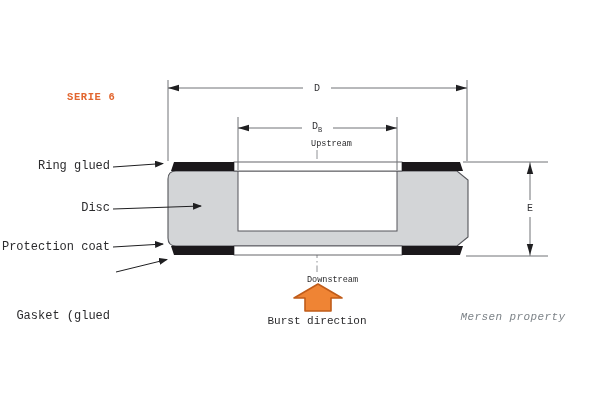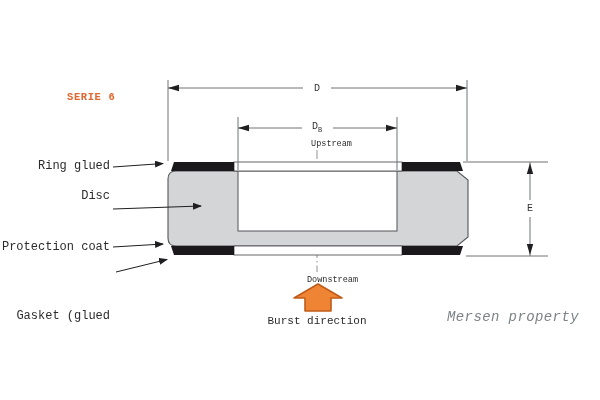--- a/index.html
+++ b/index.html
@@ -9,21 +9,21 @@
   }
   #drawing{position:absolute;left:0;top:0;}
   .lbl{position:absolute;font-size:12px;color:#2b2b2d;white-space:nowrap;line-height:11px;}
   .vcenter{transform:translateY(-50%);}
   .ccenter{transform:translate(-50%,-50%);}
   .leftcol{left:0;width:110px;text-align:right;}
   .dimlbl{background:#ffffff;padding:0 3px;font-size:10px;color:#333336;}
   .serie{font-size:10.5px;font-weight:700;letter-spacing:.6px;color:#e2662f;}
   .flowlbl{font-size:8.5px;color:#2b2b2d;padding-left:29px;}
   .burstlbl{font-size:11px;color:#2b2b2d;}
-  .watermark{font-size:14px;font-style:italic;letter-spacing:.4px;color:#7c8287;}
+  .watermark{font-size:11px;font-style:italic;letter-spacing:.4px;color:#7c8287;}
   sub{font-size:7px;}
 </style>
 </head>
 <body>
 
 <div id="stage">
 
   <svg id="drawing" width="600" height="400" viewBox="0 0 600 400">
     <defs>
       <marker id="mArr" markerWidth="9" markerHeight="7" refX="8" refY="3.5" orient="auto">
@@ -89,21 +89,21 @@
   <div class="lbl dimlbl ccenter" style="left:317px;top:88px;">D</div>
 
   <div class="lbl dimlbl ccenter" style="left:317px;top:128px;"><span>D</span><sub>B</sub></div>
 
   <div class="lbl flowlbl ccenter" style="left:317px;top:144px;">Upstream</div>
 
   <div class="lbl dimlbl ccenter" style="left:530px;top:208px;">E</div>
 
   <div class="lbl leftcol vcenter" style="top:166px;">Ring glued</div>
 
-  <div class="lbl leftcol vcenter" style="top:196px;text-align:right;">Disc</div>
+  <div class="lbl leftcol vcenter" style="top:208px;text-align:right;">Disc</div>
 
   <div class="lbl leftcol vcenter" style="top:247px;">Protection coat</div>
 
   <div class="lbl leftcol vcenter" style="top:276px;margin-top:40px;">
     <div>Gasket (glued</div>
   </div>
 
   <div class="lbl flowlbl ccenter" style="left:318px;top:280px;">Downstream</div>
 
   <div class="lbl burstlbl ccenter" style="left:317px;top:321px;">Burst direction</div>

